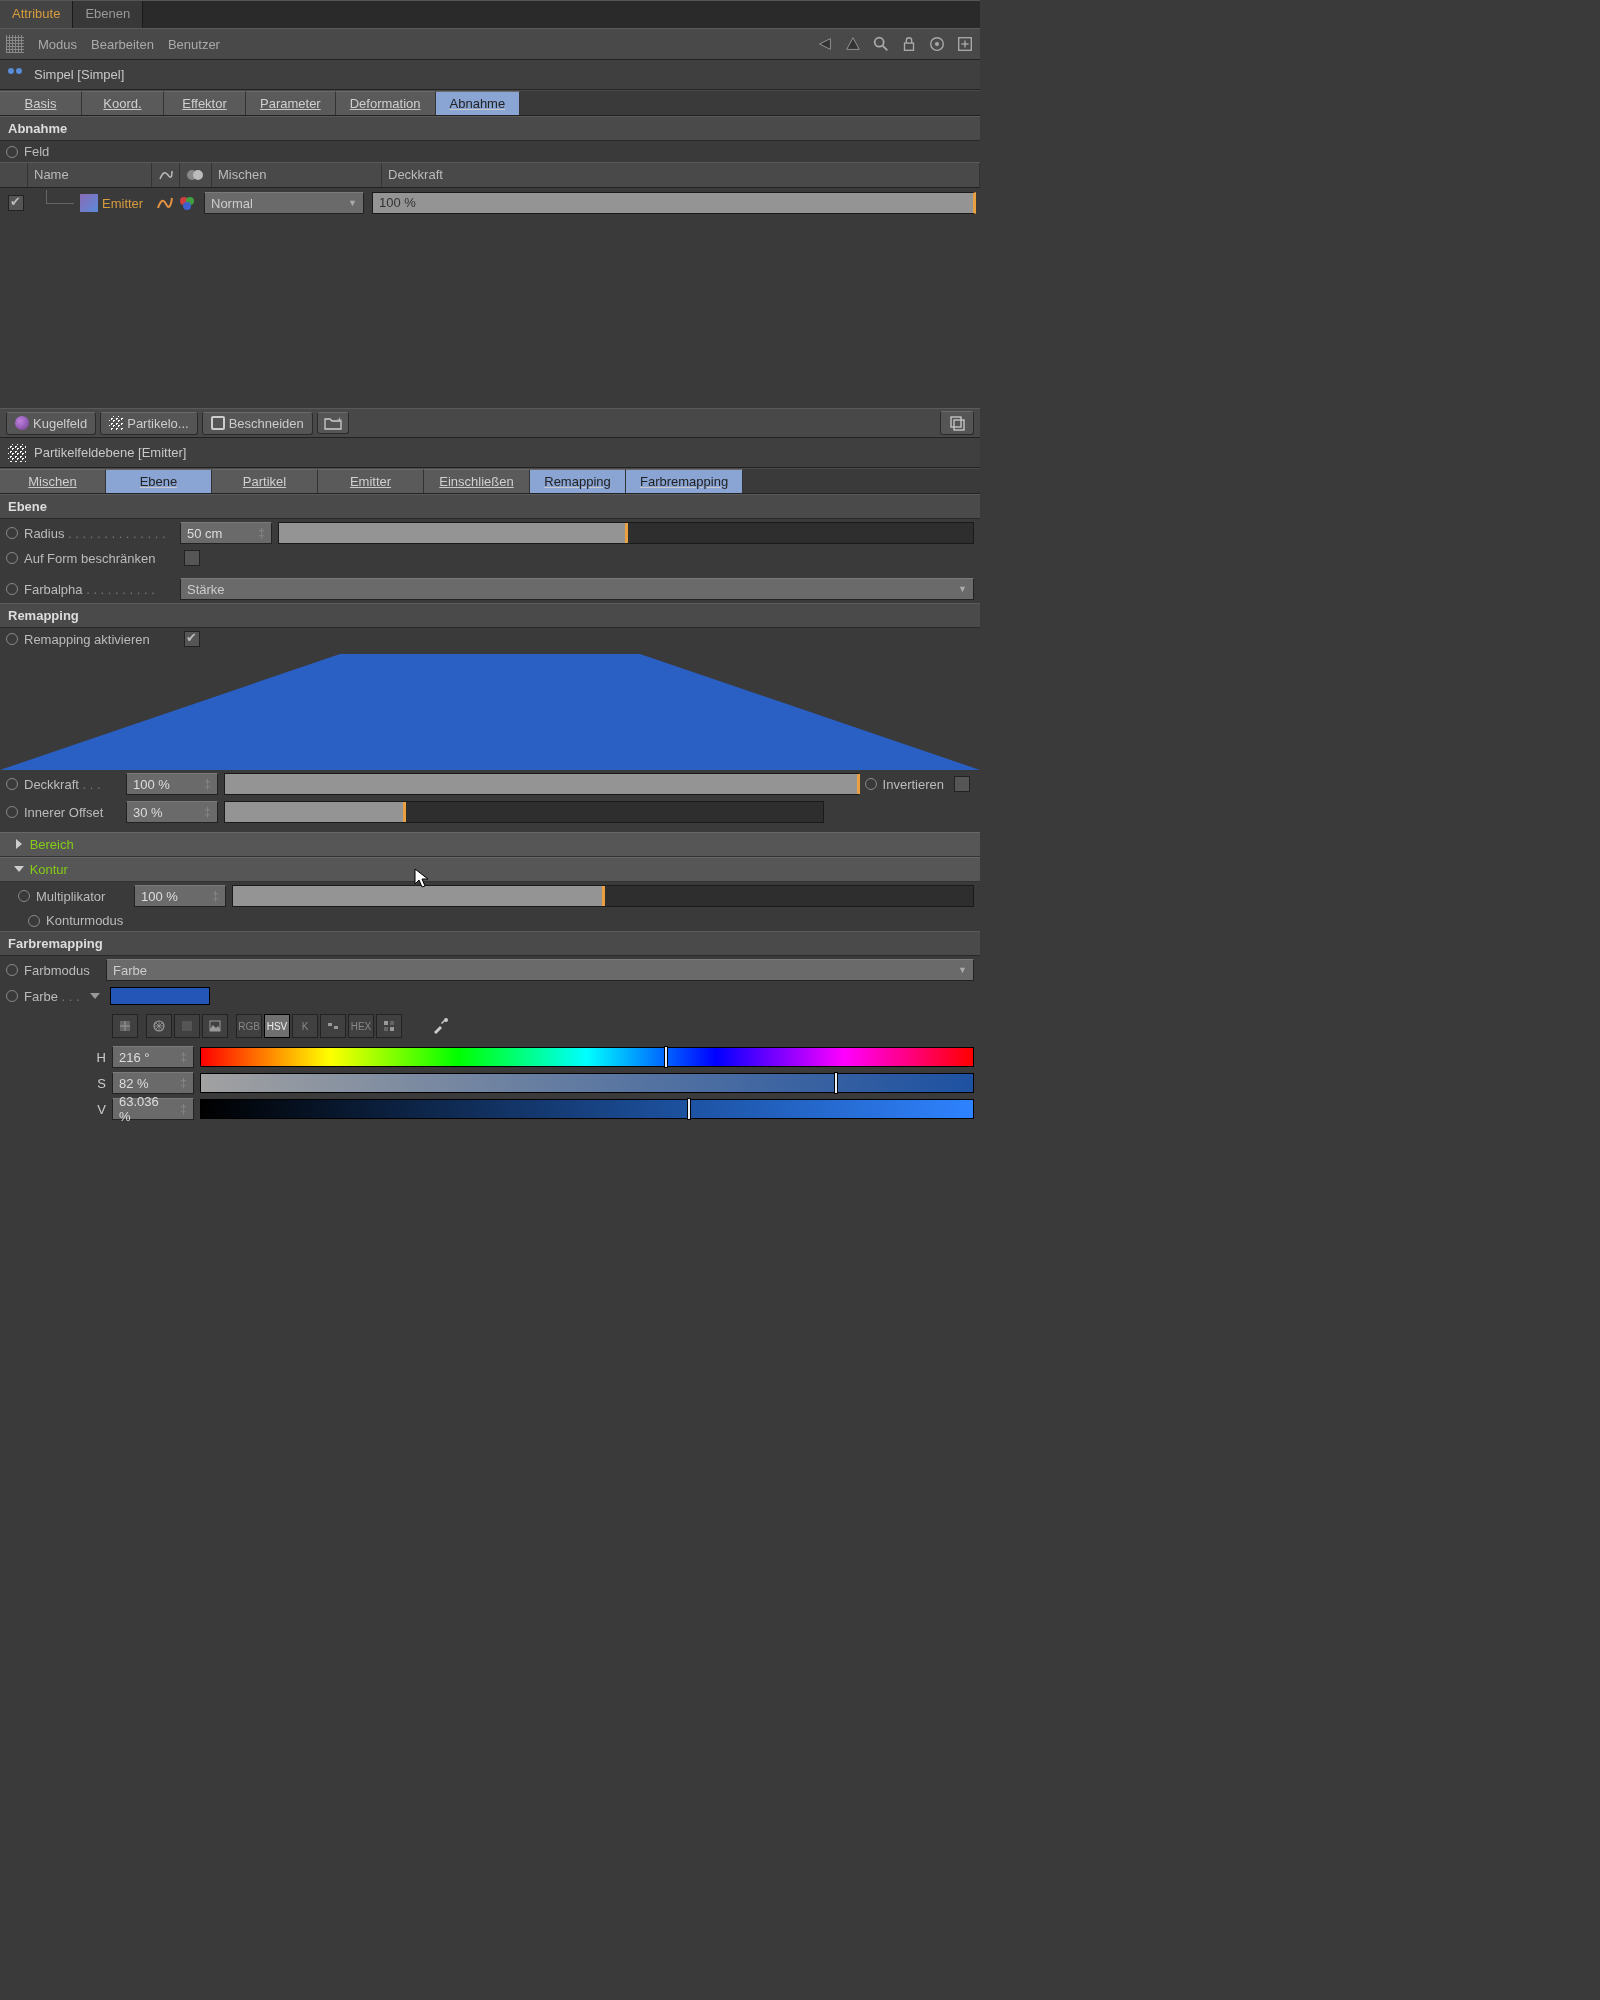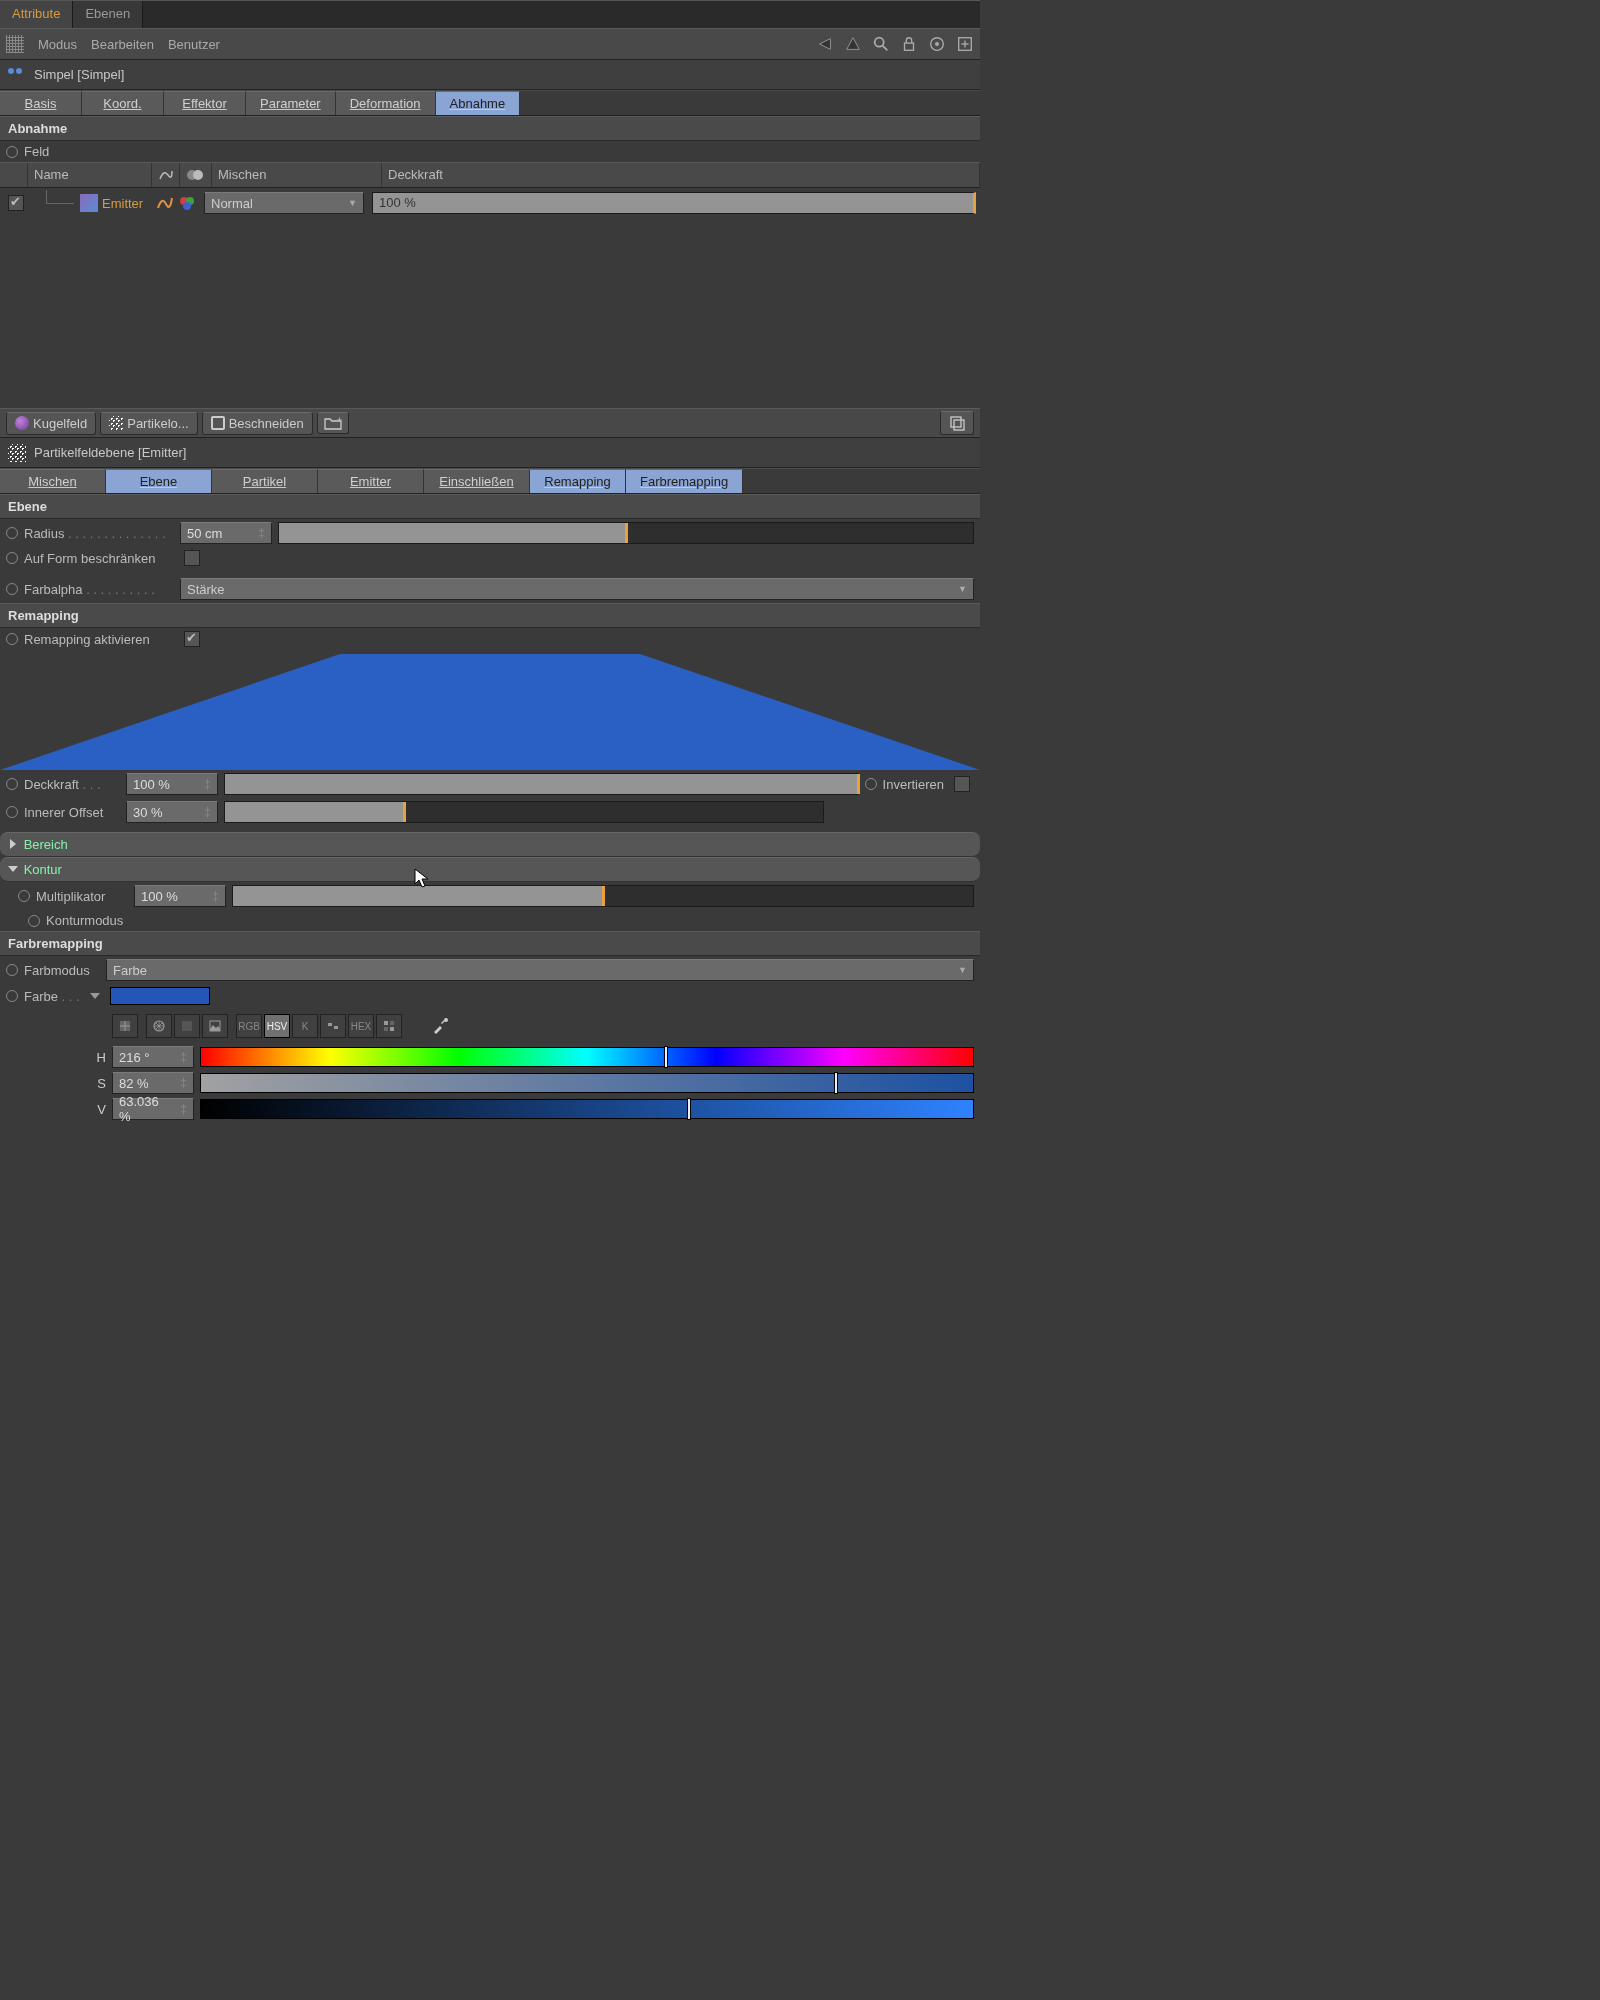--- a/index.html
+++ b/index.html
@@ -41,21 +41,21 @@
 .slider-fill::after { content:""; position:absolute; right:-2px; top:0; bottom:0; width:3px; background:#e8a040; }
 .opacity-bar { background: #949494; height: 22px; border: 1px solid #1a1a1a; border-right: 3px solid #e8a040; flex:1; padding: 2px 6px; color:#333; }
 .field-area { background: #3a3a3a; min-height: 190px; }
 .toolbar-bottom { display: flex; background: #484848; height: 30px; align-items: center; padding: 0 6px; gap: 4px; border-top: 1px solid #5a5a5a; border-bottom: 1px solid #222; }
 .tb-btn { display: flex; align-items: center; gap: 4px; background: #555; border: 1px solid #2a2a2a; padding: 3px 8px; border-radius: 3px; color: #ccc; cursor: pointer; border-top: 1px solid #6a6a6a; }
 .sphere-ico { width:14px; height:14px; border-radius:50%; background: radial-gradient(circle at 35% 35%, #c080e0, #704090); }
 .particle-ico { width:14px; height:14px; background: radial-gradient(#fff 1px, transparent 1px), radial-gradient(#fff 1px, transparent 1px); background-size: 5px 5px; background-position: 0 0, 2px 2px; }
 .crop-ico { width:14px; height:14px; border: 2px solid #ccc; border-radius:2px; position:relative; }
 .vis-canvas { height: 120px; background: #3a3a3a; position: relative; overflow: hidden; }
 .vis-canvas svg { width: 100%; height: 100%; }
-.expand-row { background: #565656; padding: 4px 10px; color: #86efac; border-top: 1px solid #666; border-bottom: 1px solid #333; cursor:pointer;border-radius:8px; }
+.expand-row { background: #565656; padding: 4px 16px; color: #84cc16; border-top: 1px solid #666; border-bottom: 1px solid #333; cursor:pointer; }
 .expand-arrow { display:inline-block; width:0; height:0; border-top:5px solid transparent; border-bottom:5px solid transparent; border-left:6px solid #ccc; margin-right:4px; }
 .expand-arrow.down { transform: rotate(90deg); }
 .color-swatch { width: 100px; height: 18px; background: #2456b8; border: 1px solid #000; margin-left: 2px; }
 .color-toolbar { display: flex; gap: 8px; padding: 6px 0 6px 112px; align-items: center; }
 .ct-group { display: flex; gap: 2px; }
 .ct-btn { width: 26px; height: 24px; background: #404040; border: 1px solid #222; display: flex; align-items: center; justify-content: center; font-size: 10px; color: #888; cursor:pointer; }
 .ct-btn.active { background: #707070; color: #eee; border-color: #000; text-align: center; }
 .eyedrop { width:20px; height:20px; margin-left: 20px; }
 .hsv-row { display: flex; align-items: center; padding: 2px 6px 2px 90px; gap: 6px; }
 .hsv-label { width: 16px; text-align: right; color: #ccc; }

